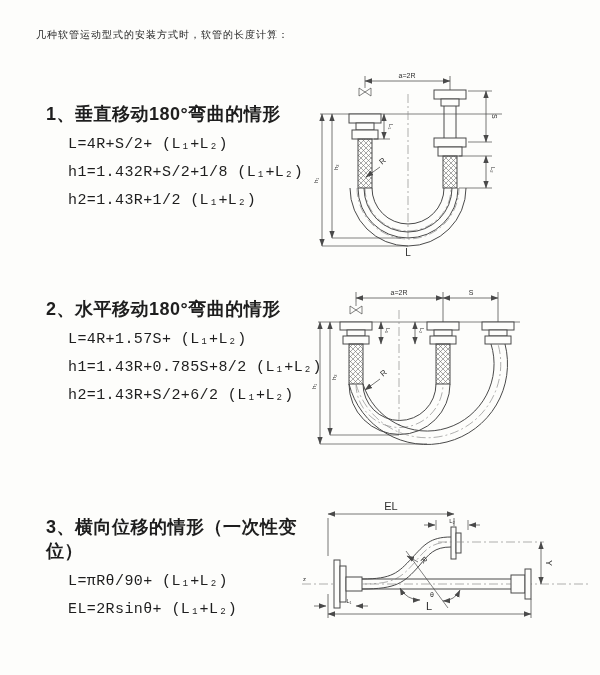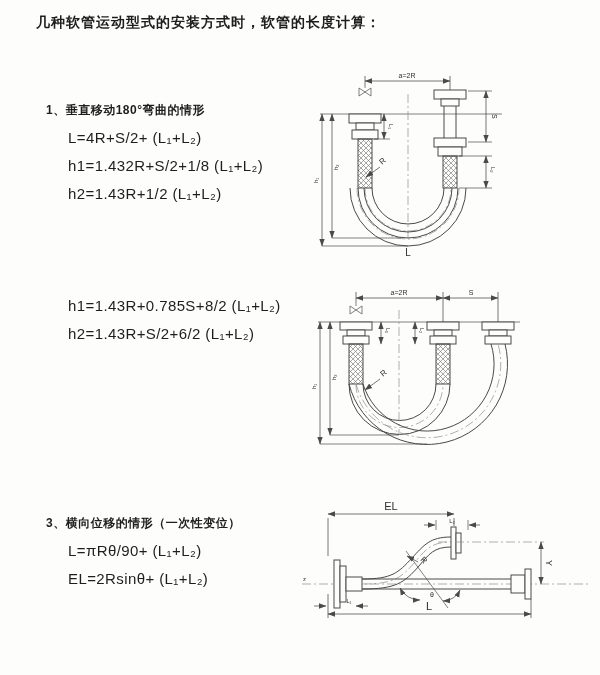--- a/index.html
+++ b/index.html
@@ -2,27 +2,27 @@
 <html><head>
 <meta charset="utf-8">
 <style>
   html,body{margin:0;padding:0;}
   body{
     width:600px;height:675px;position:relative;overflow:hidden;
     background:#fdfdfb;color:#1e1e1e;
     font-family:"Liberation Sans","DejaVu Sans",sans-serif;
   }
   .page-title{
-    position:absolute;left:36px;top:14px;
-    font-size:14px;font-weight:bold;letter-spacing:1px;
+    position:absolute;left:36px;top:28px;
+    font-size:10px;font-weight:normal;letter-spacing:1px;
   }
   .section{position:absolute;left:46px;width:278px;}
   .sec1{top:102px}.sec2{top:297px}.sec3{top:515px}
-  .sec-heading{font-size:12px;font-weight:bold;letter-spacing:0.5px;margin:0 0 10px 0;}
-  .formula{font-size:15px;letter-spacing:0.4px;margin:0 0 11px 22px;white-space:nowrap;}
+  .sec-heading{font-size:18px;font-weight:bold;letter-spacing:0.5px;margin:0 0 10px 0;}
+  .formula{font-size:15px;letter-spacing:0.4px;margin:0 0 11px 22px;white-space:nowrap;font-family:Liberation Mono, monospace;}
   svg.diagram{position:absolute;}
   #d1{left:306px;top:68px}
   #d2{left:308px;top:284px}
   #d3{left:296px;top:494px}
   .ln{fill:none;stroke:#4a4a4a;stroke-width:1;}
   .lnthin{fill:none;stroke:#4a4a4a;stroke-width:0.7;}
   .fit{fill:#fdfdfb;stroke:#4a4a4a;stroke-width:1;}
   .braidfill{fill:url(#braid);stroke:#4a4a4a;stroke-width:1;}
   .cl{fill:none;stroke:#8c8c8c;stroke-width:0.7;stroke-dasharray:9 3 2 3;}
   .dim{fill:none;stroke:#4a4a4a;stroke-width:0.75;}
@@ -110,20 +110,22 @@
   <line class="lnthin" x1="26" y1="170" x2="95" y2="170"></line>
   <line class="dim" x1="16" y1="46" x2="16" y2="178" marker-start="url(#arr)" marker-end="url(#arr)"></line>
   <line class="dim" x1="26" y1="46" x2="26" y2="170" marker-start="url(#arr)" marker-end="url(#arr)"></line>
   <text class="dtx" x="12" y="115" font-size="6" transform="rotate(-90 12 115)">h₁</text>
   <text class="dtx" x="32" y="102" font-size="6" transform="rotate(-90 32 102)">h₂</text>
 
   <text class="dtx" x="102" y="188" font-size="10" text-anchor="middle">L</text>
 </svg>
 
 <div class="section sec2">
+  <div class="sec-heading">2、水平移动180°弯曲的情形</div>
+  <div class="formula">L=4R+1.57S+ (L₁+L₂)</div>
   <div class="formula">h1=1.43R+0.785S+8/2 (L₁+L₂)</div>
   <div class="formula">h2=1.43R+S/2+6/2 (L₁+L₂)</div>
 </div>
 
 <svg id="d2" class="diagram" width="282" height="170" viewBox="0 0 282 170">
 
   <line class="dim" x1="48" y1="8" x2="48" y2="18"></line>
   <line class="dim" x1="135" y1="8" x2="135" y2="38"></line>
   <line class="dim" x1="190" y1="8" x2="190" y2="38"></line>
   <line class="dim" x1="48" y1="14" x2="135" y2="14" marker-start="url(#arr)" marker-end="url(#arr)"></line>

